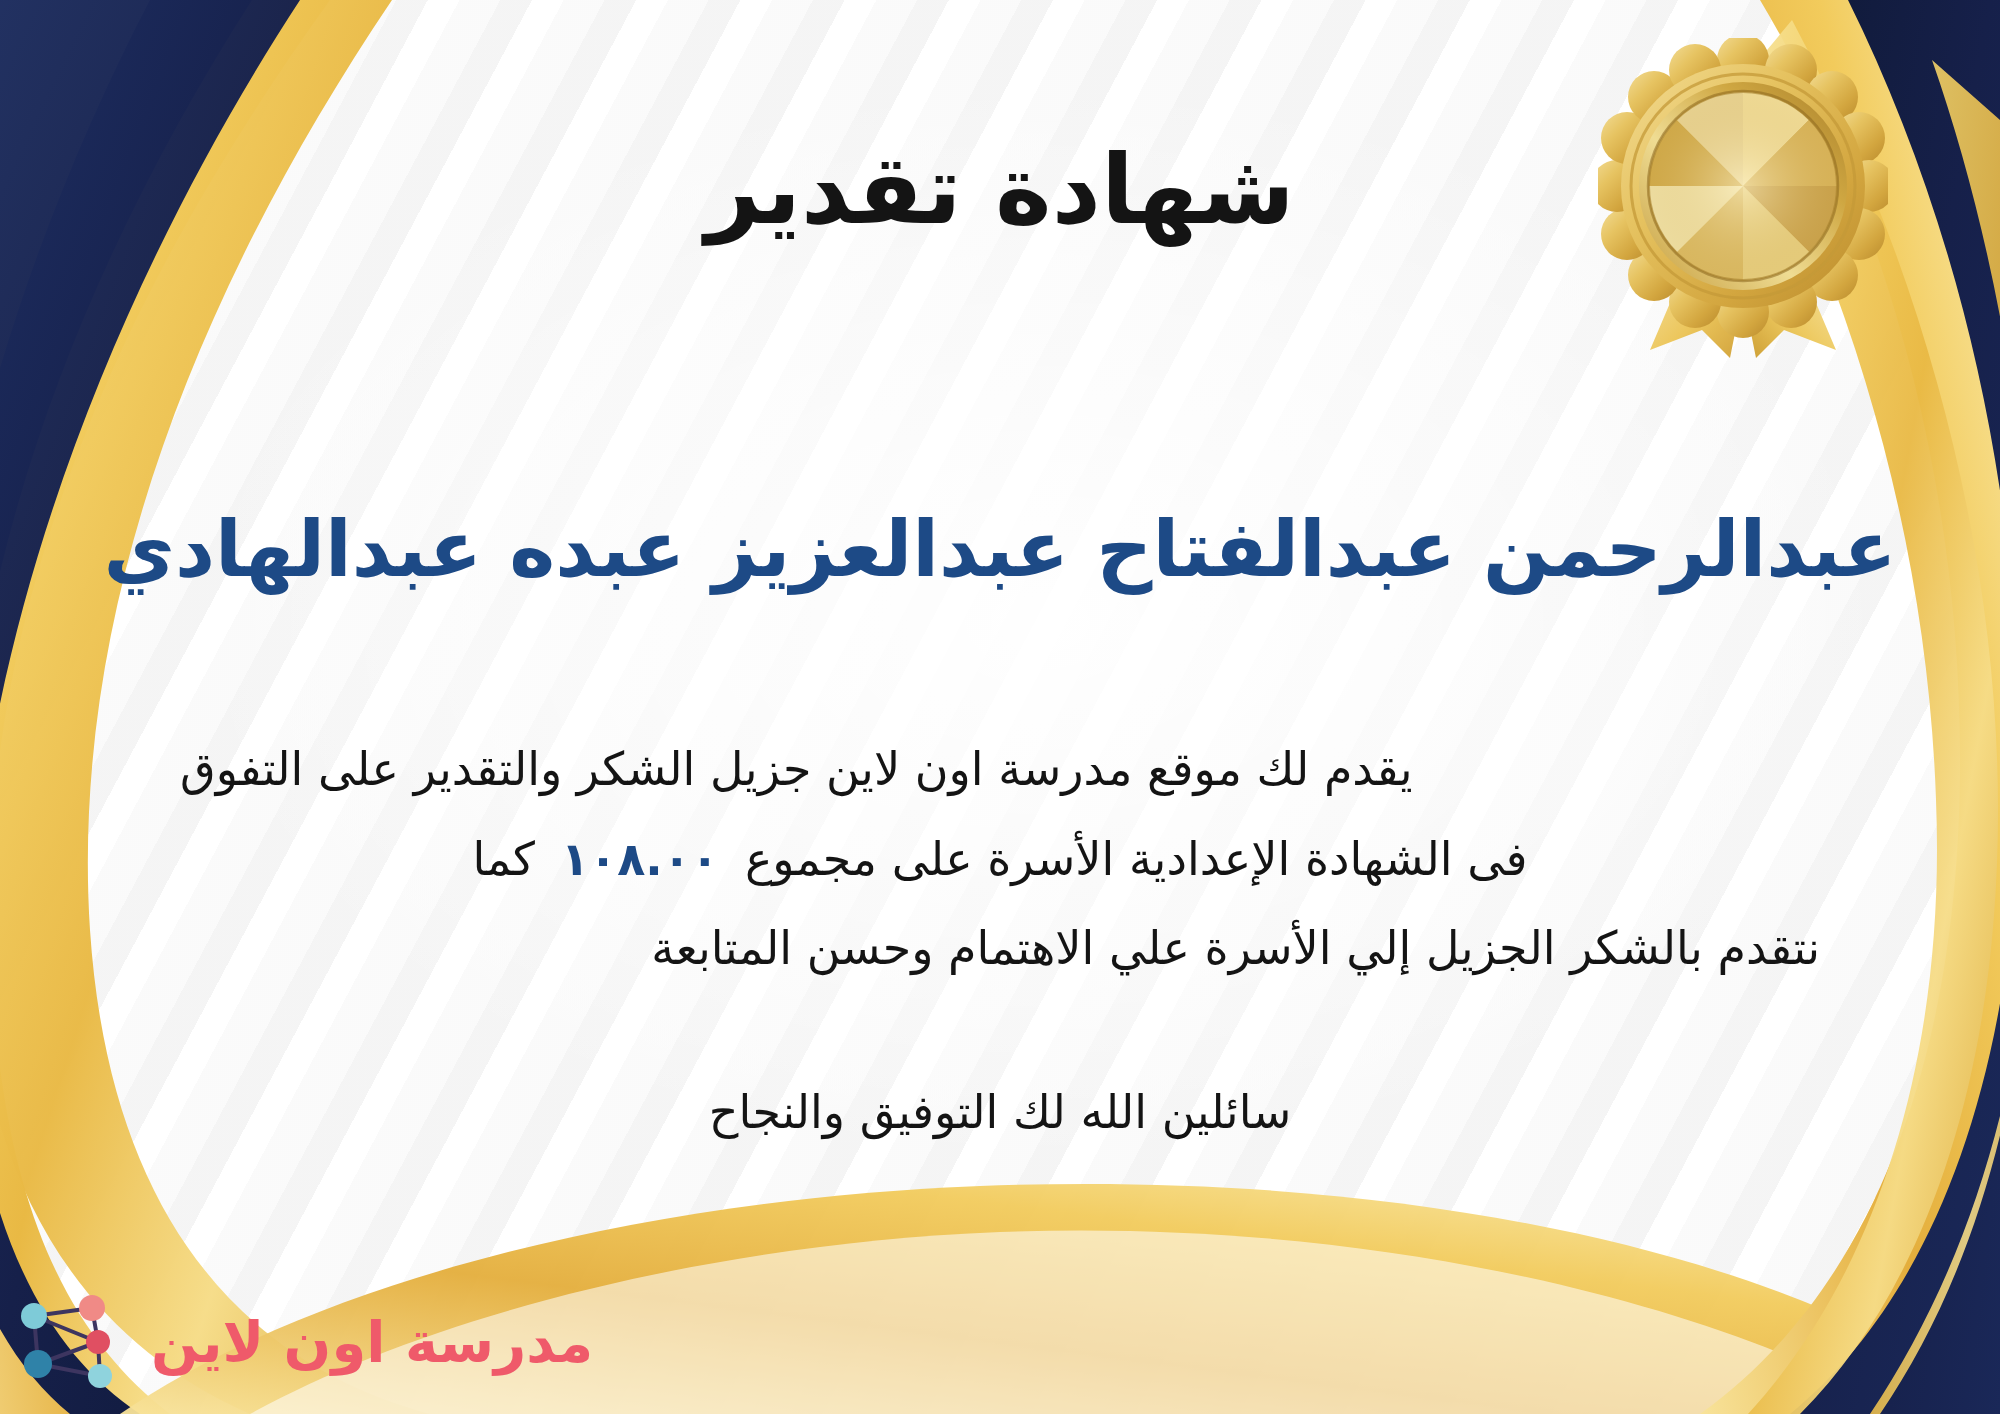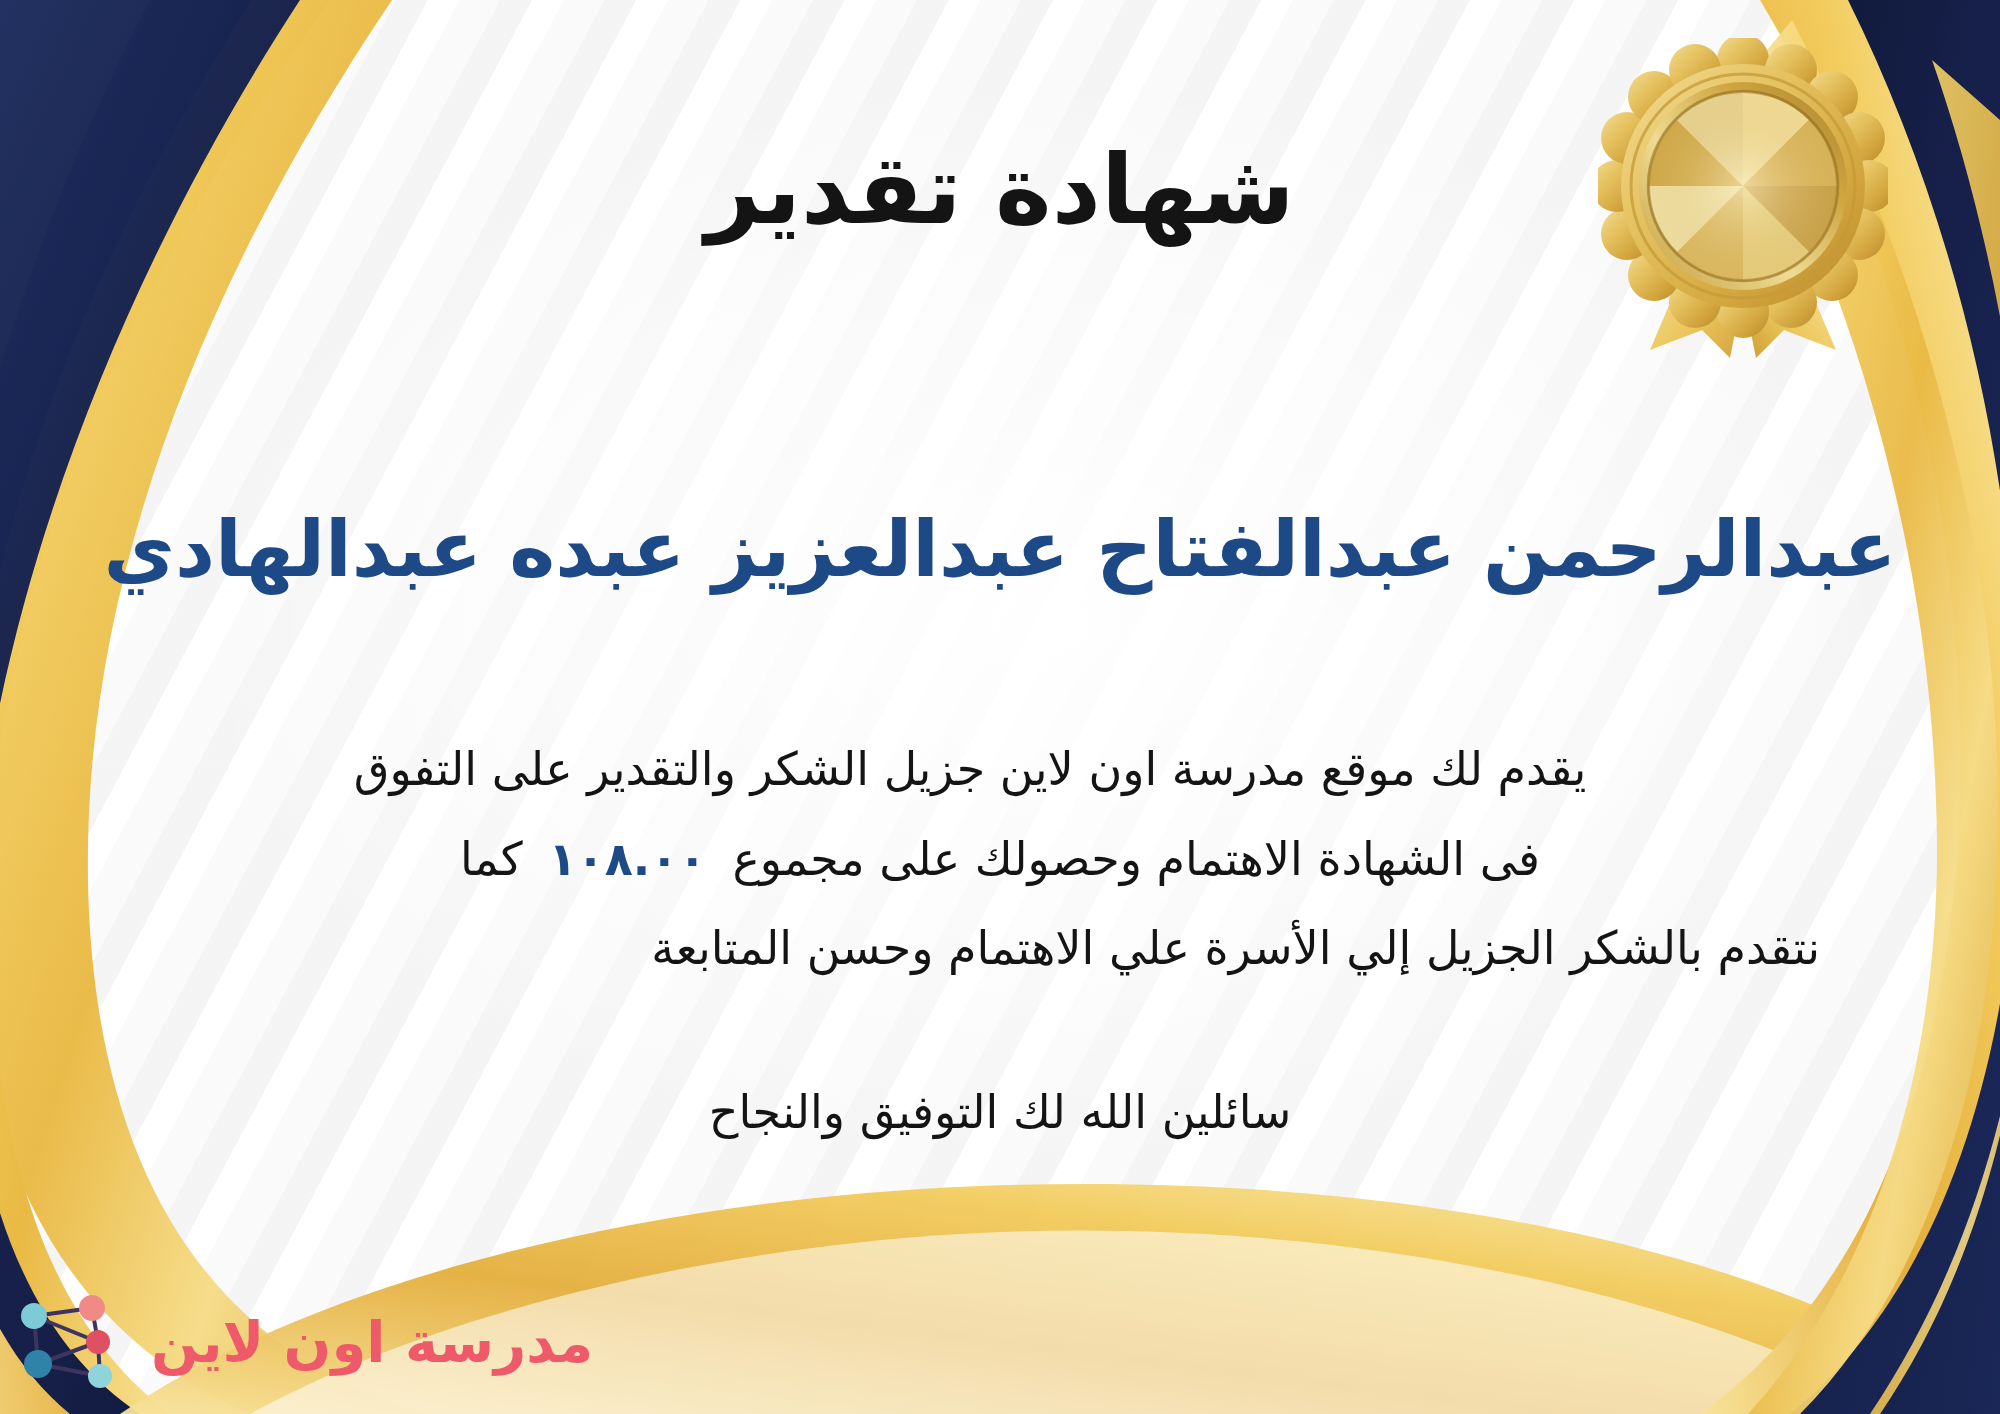--- a/index.html
+++ b/index.html
@@ -99,21 +99,21 @@
     left:180px;
     width:1640px;
     font-size:46px;
     line-height:1.95;
     color:#141414;
     font-weight:400;
   }
   .body-line{
     white-space:nowrap;
   }
-  .body-line.l1{text-align:center;padding-right:60px;}
+  .body-line.l1{text-align:left;padding-right:60px;}
   .body-line.l2{text-align:center;}
   .body-line.l3{text-align:right;padding-left:40px;}
 
   .score{
     color:#1d4a86;
     font-weight:700;
     padding:0 26px;
     letter-spacing:1px;
   }
 
@@ -303,21 +303,21 @@
   <div class="content">
 
     <div class="cert-title">شهادة تقدير</div>
 
     <div class="recipient-name">عبدالرحمن عبدالفتاح عبدالعزيز عبده عبدالهادي</div>
 
     <div class="body-block">
       <div class="body-line l1">يقدم لك موقع مدرسة اون لاين جزيل الشكر  والتقدير على التفوق</div>
 
       <div class="body-line l2">
-        <span>فى الشهادة الاهتمام وحصولك على مجموع</span><span class="score">١٠٨.٠٠</span><span>كما</span>
+        <span>فى الشهادة الإعدادية الأسرة على مجموع</span><span class="score">١٠٨.٠٠</span><span>كما</span>
       </div>
 
       <div class="body-line l3">نتقدم  بالشكر الجزيل إلي الأسرة علي الاهتمام وحسن المتابعة</div>
     </div>
 
     <div class="closing">سائلين الله لك التوفيق  والنجاح</div>
   </div>
 
   <div class="logo">
     <div class="logo-mark">

